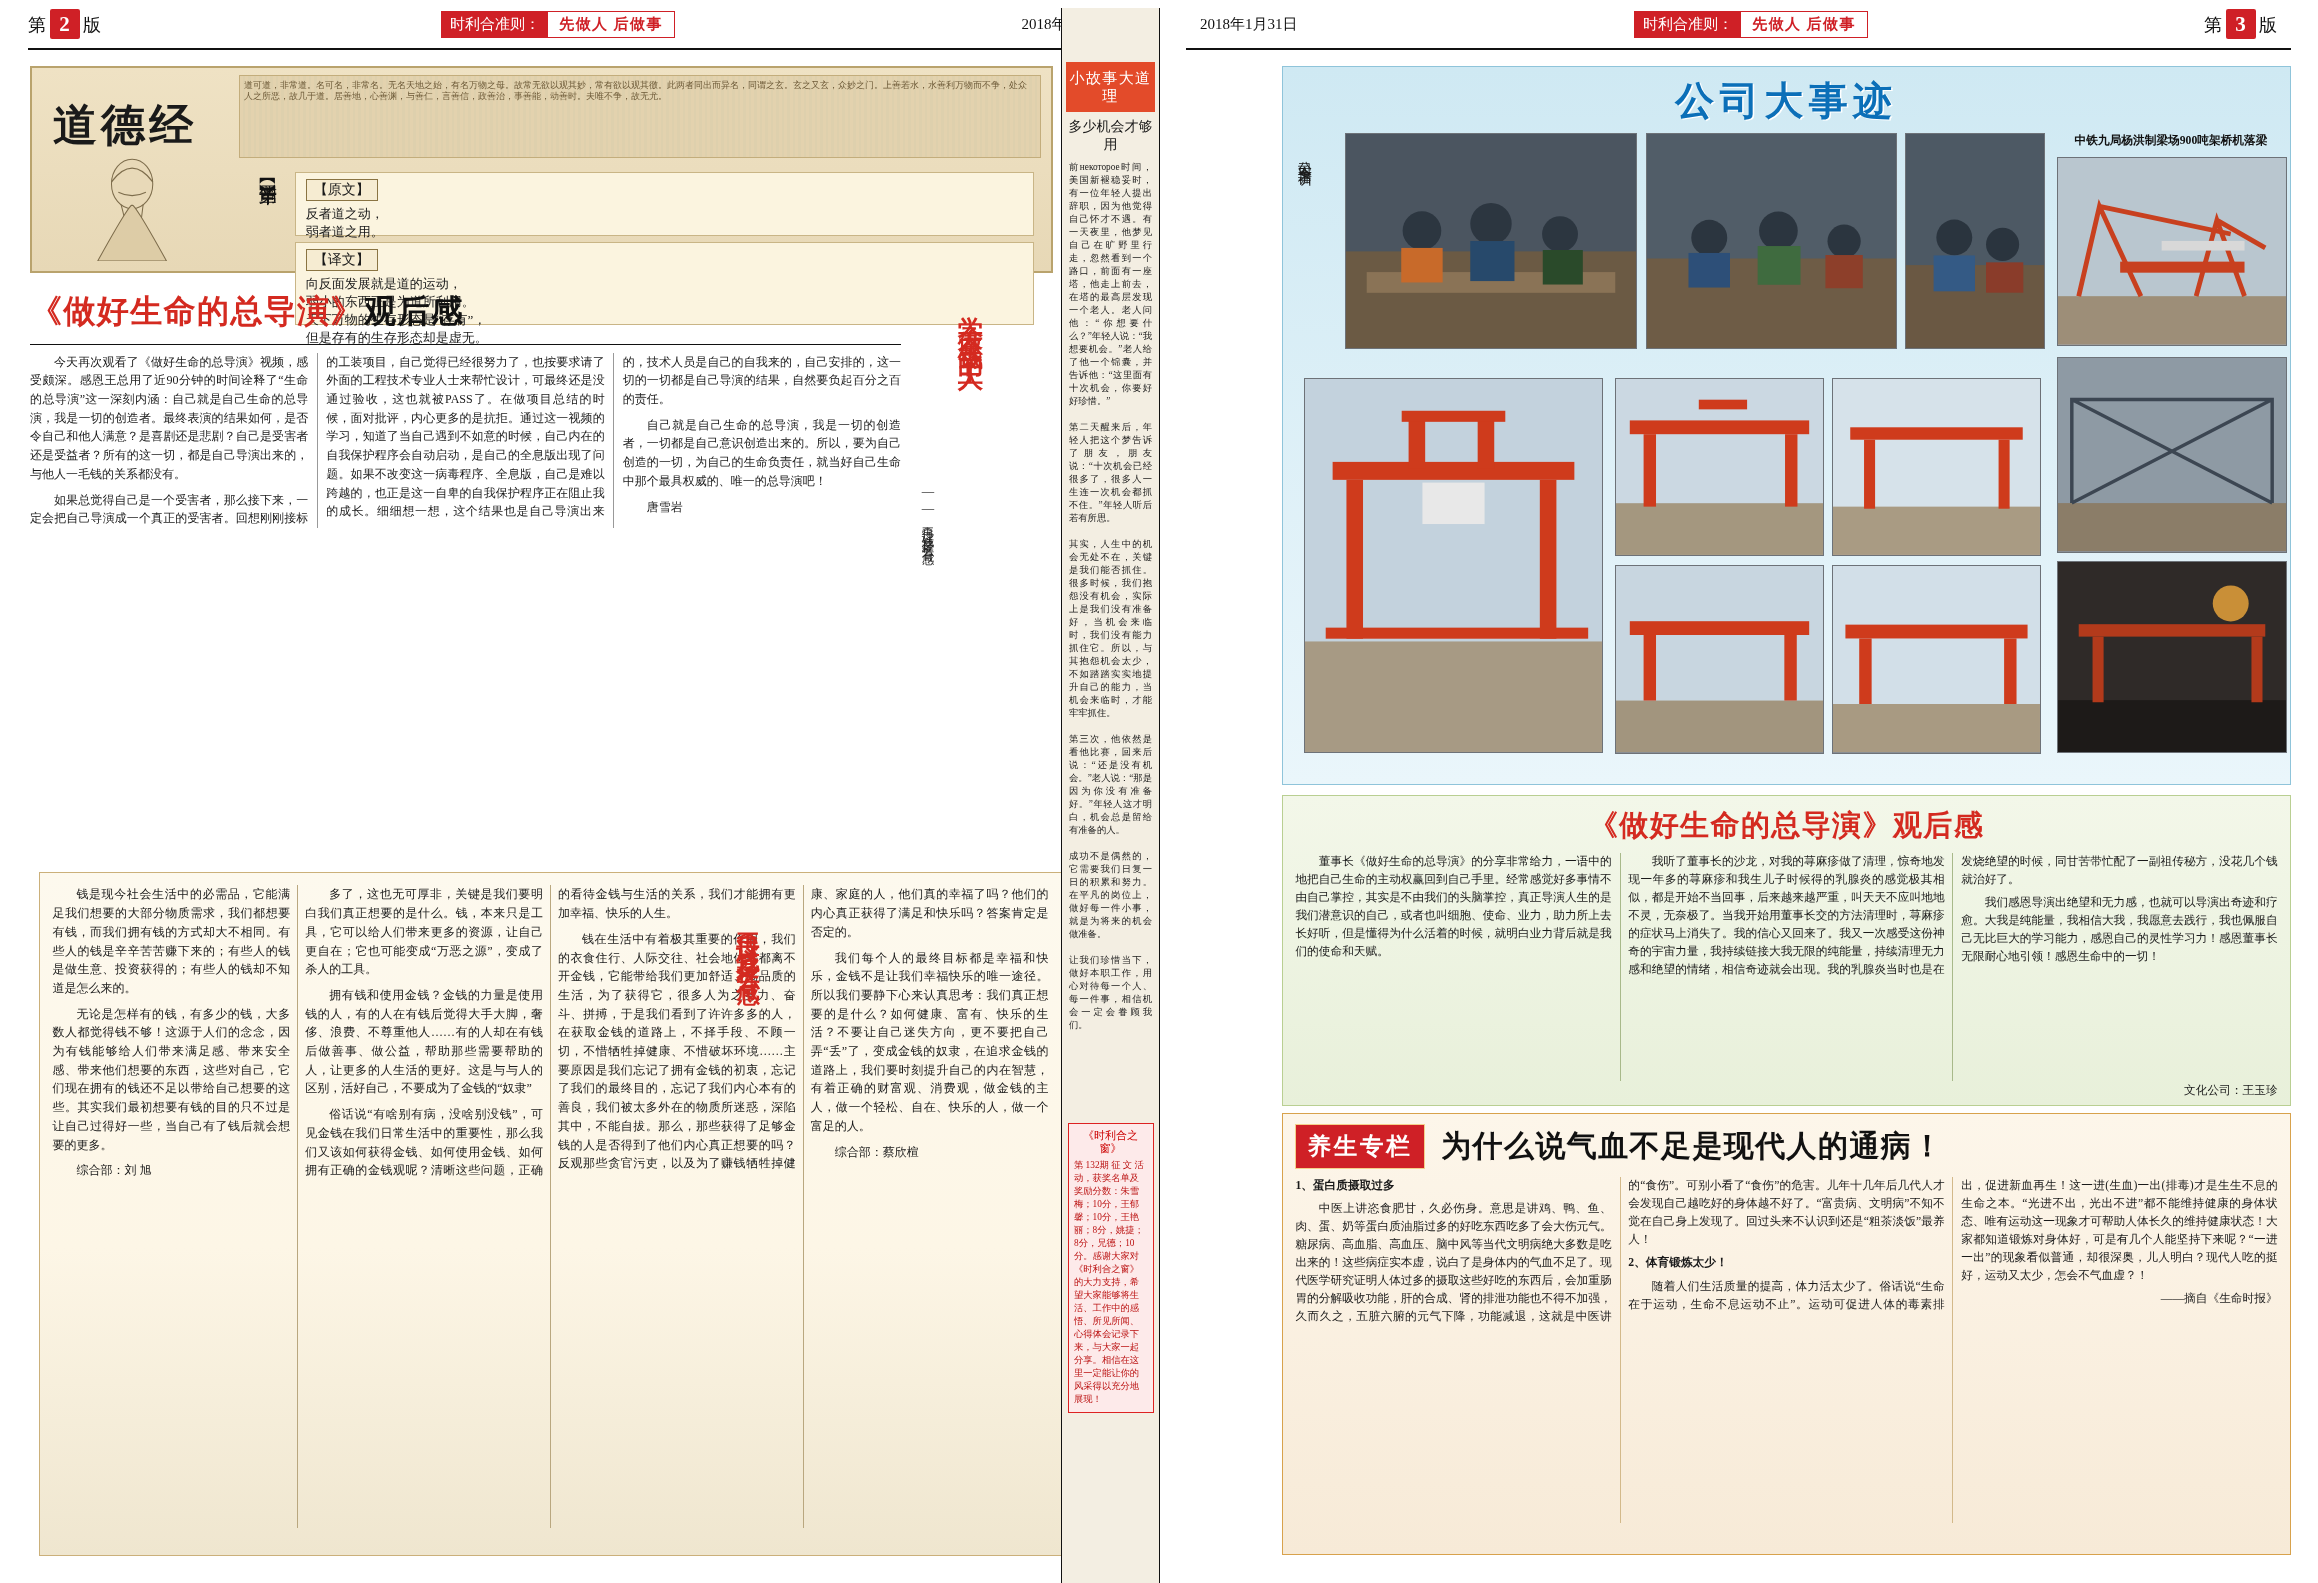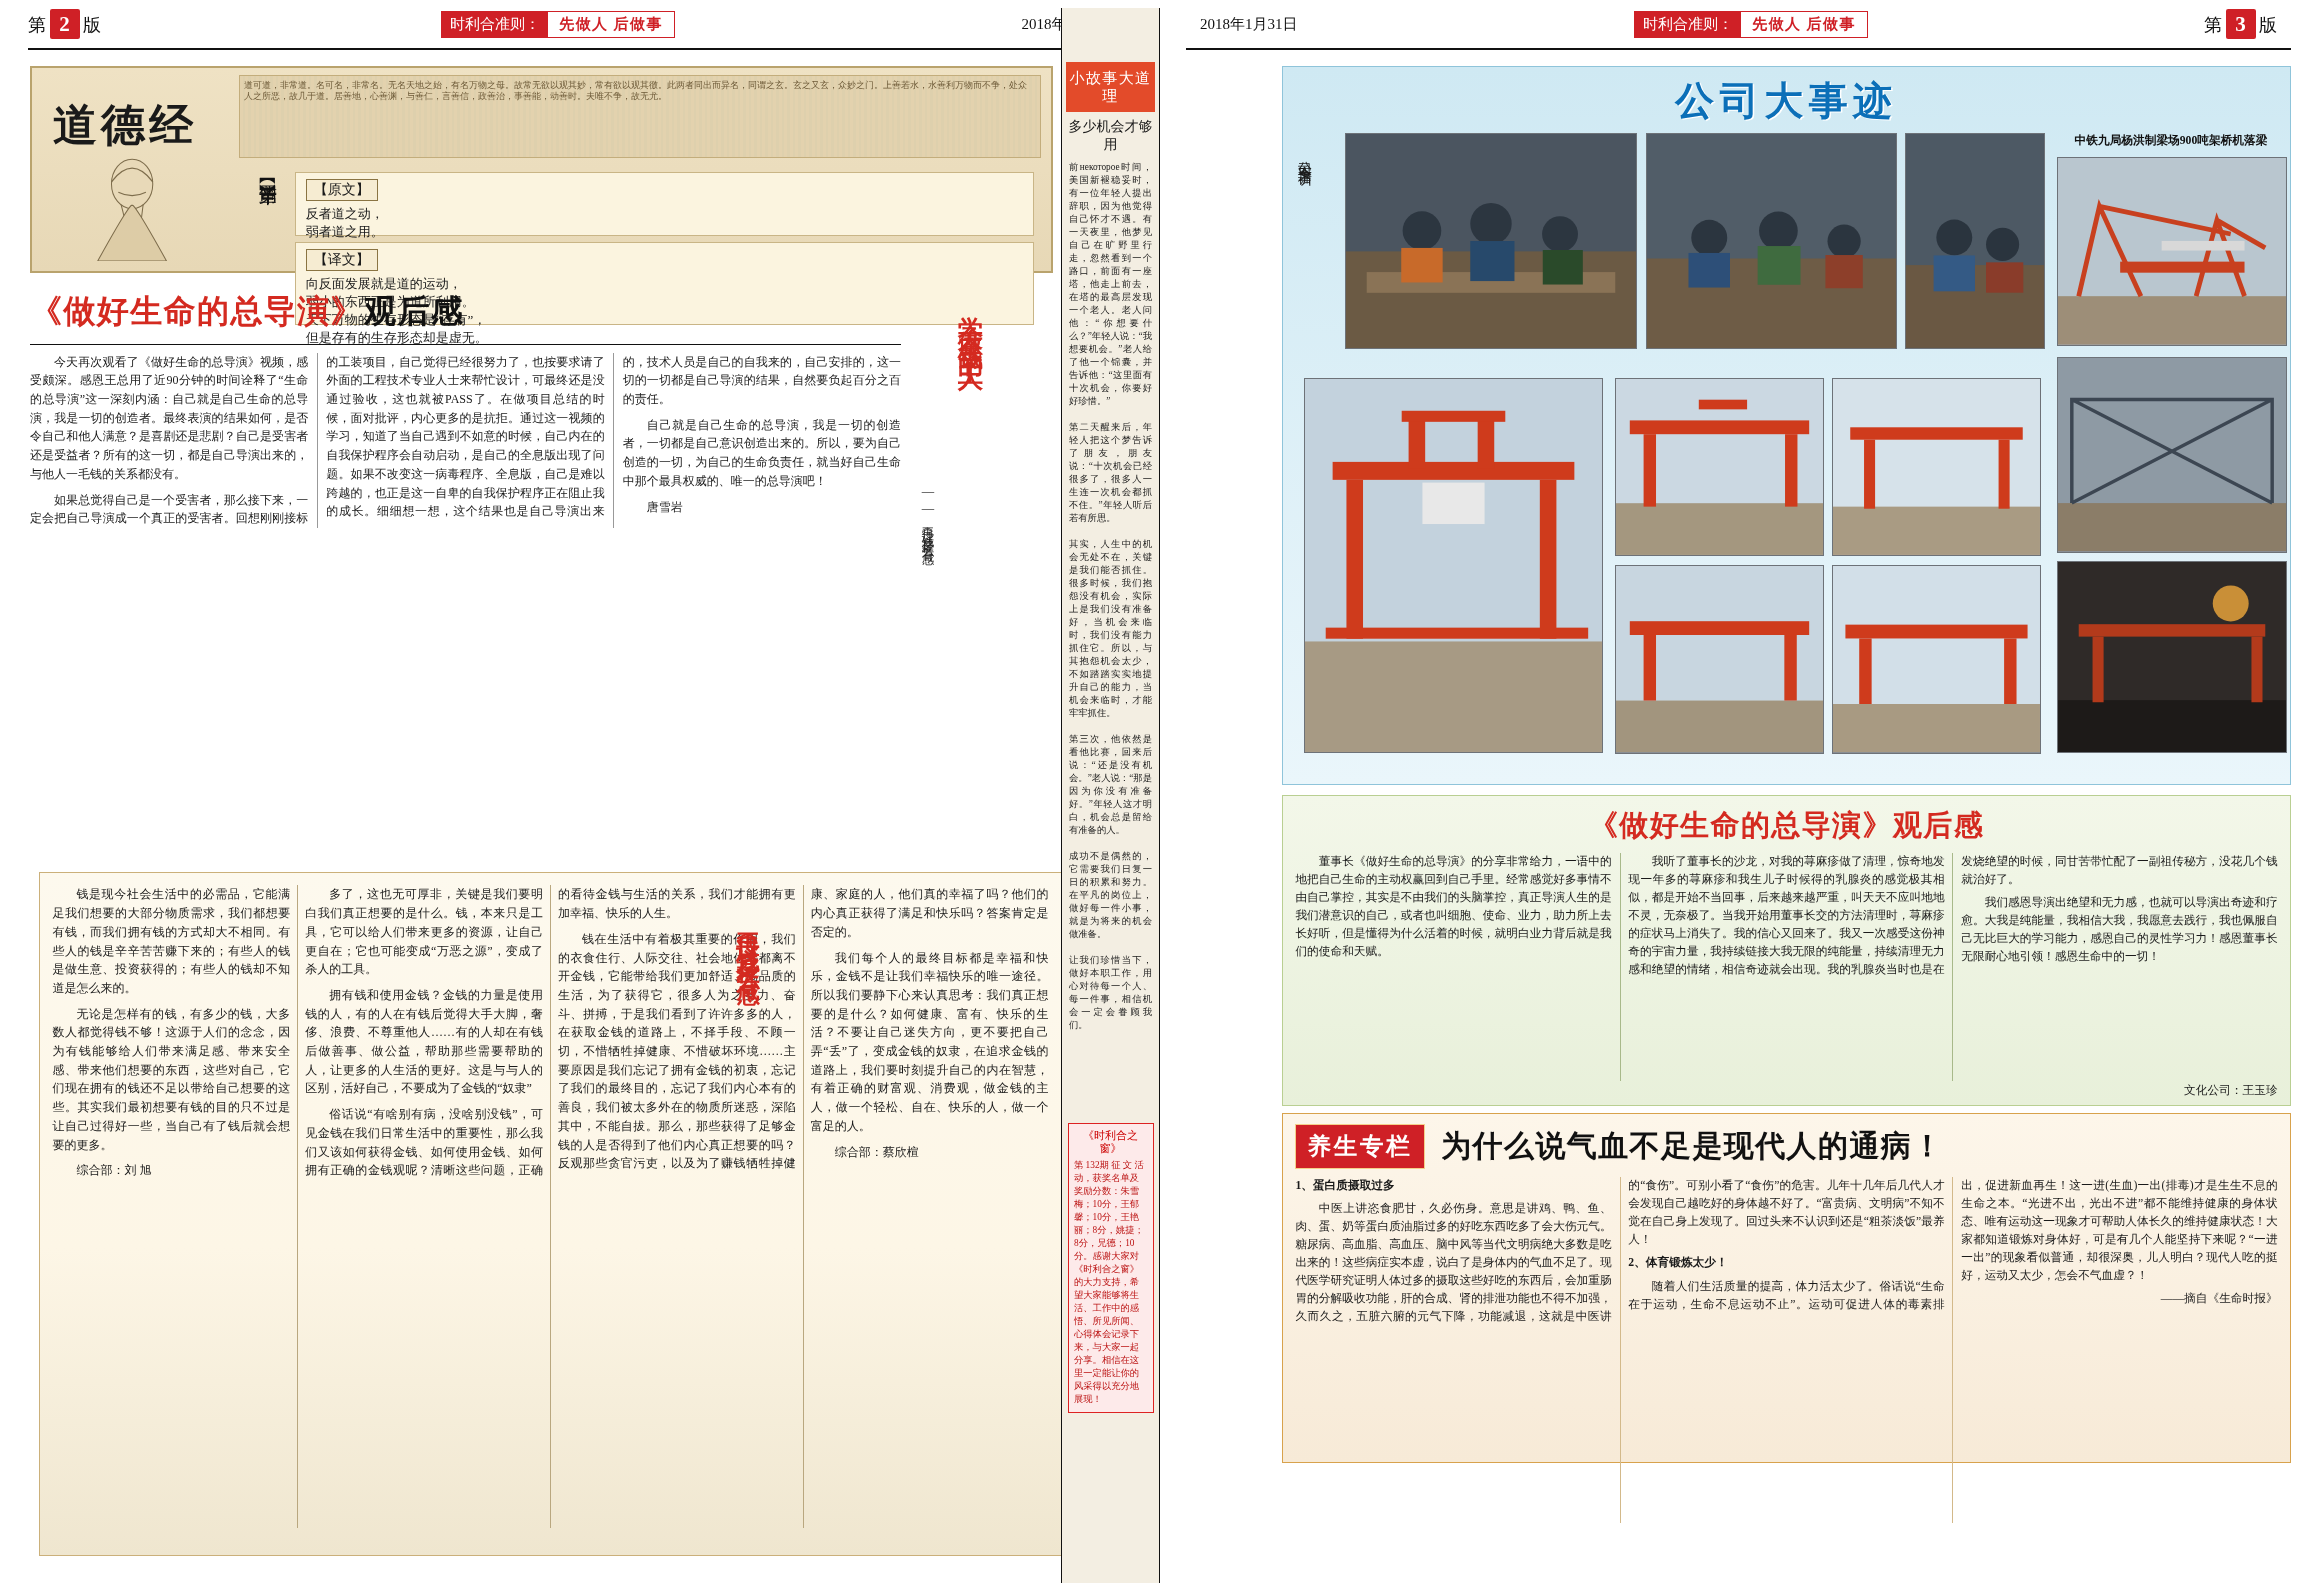--- a/index.html
+++ b/index.html
@@ -65,21 +65,21 @@
   .be-title{position:absolute;left:50%;transform:translateX(-50%);top:7px;font-size:39px;font-weight:bold;color:#0b6fb8;letter-spacing:5.5px;text-shadow:1.4px 1.4px 0 #fff;}
   .photo{position:absolute;background:#8a8f94;overflow:hidden;border:0.7px solid #6d7278;}
   .cap{position:absolute;font-size:11.7px;color:#111;text-align:center;}
   .vcap{position:absolute;writing-mode:vertical-rl;font-size:14px;letter-spacing:2.1px;}
 
   .artC{position:absolute;left:124px;top:795px;width:1009px;height:311px;background:linear-gradient(180deg,#f3f7e9,#e8f0da);border:0.7px solid #b9cf92;box-sizing:border-box;padding:9.7px 12.4px;}
   .artC h2{margin:0 0 7px 0;font-size:29px;font-weight:bold;color:#d42a20;text-align:center;letter-spacing:1.4px;}
   .artC .cols{column-count:3;column-gap:16.6px;column-rule:0.7px solid #a8b98a;height:228px;}
   .artC p{margin:0 0 5.5px 0;font-size:11.7px;line-height:18px;text-align:justify;text-indent:2em;}
 
-  .artD{position:absolute;left:124px;top:1113px;width:1009px;height:350px;background:linear-gradient(180deg,#fdf6ea,#f7ead7);border:1.4px solid #d8a24c;box-sizing:border-box;padding:9.7px 12.4px;}
+  .artD{position:absolute;left:124px;top:1113px;width:1009px;height:442px;background:linear-gradient(180deg,#fdf6ea,#f7ead7);border:1.4px solid #d8a24c;box-sizing:border-box;padding:9.7px 12.4px;}
   .ys-badge{display:inline-block;background:#cf2026;color:#fff;font-size:23.5px;font-weight:bold;padding:5.5px 11px;letter-spacing:2.8px;border:1.4px solid #f4d08a;}
   .artD h2{display:inline-block;margin:0 0 0 16.6px;font-size:30px;font-weight:bold;color:#111;letter-spacing:1.4px;vertical-align:middle;}
   .artD .cols{column-count:3;column-gap:16.6px;column-rule:0.7px solid #d3b98a;height:346px;margin-top:8.3px;}
   .artD p{margin:0 0 5.5px 0;font-size:11.7px;line-height:18px;text-align:justify;text-indent:2em;}
   .artD p.h{font-weight:bold;text-indent:0;}
   .artD .src{text-align:right;font-size:11.7px;}
 
   .crane{position:absolute;inset:0;}
 </style>
 </head>

